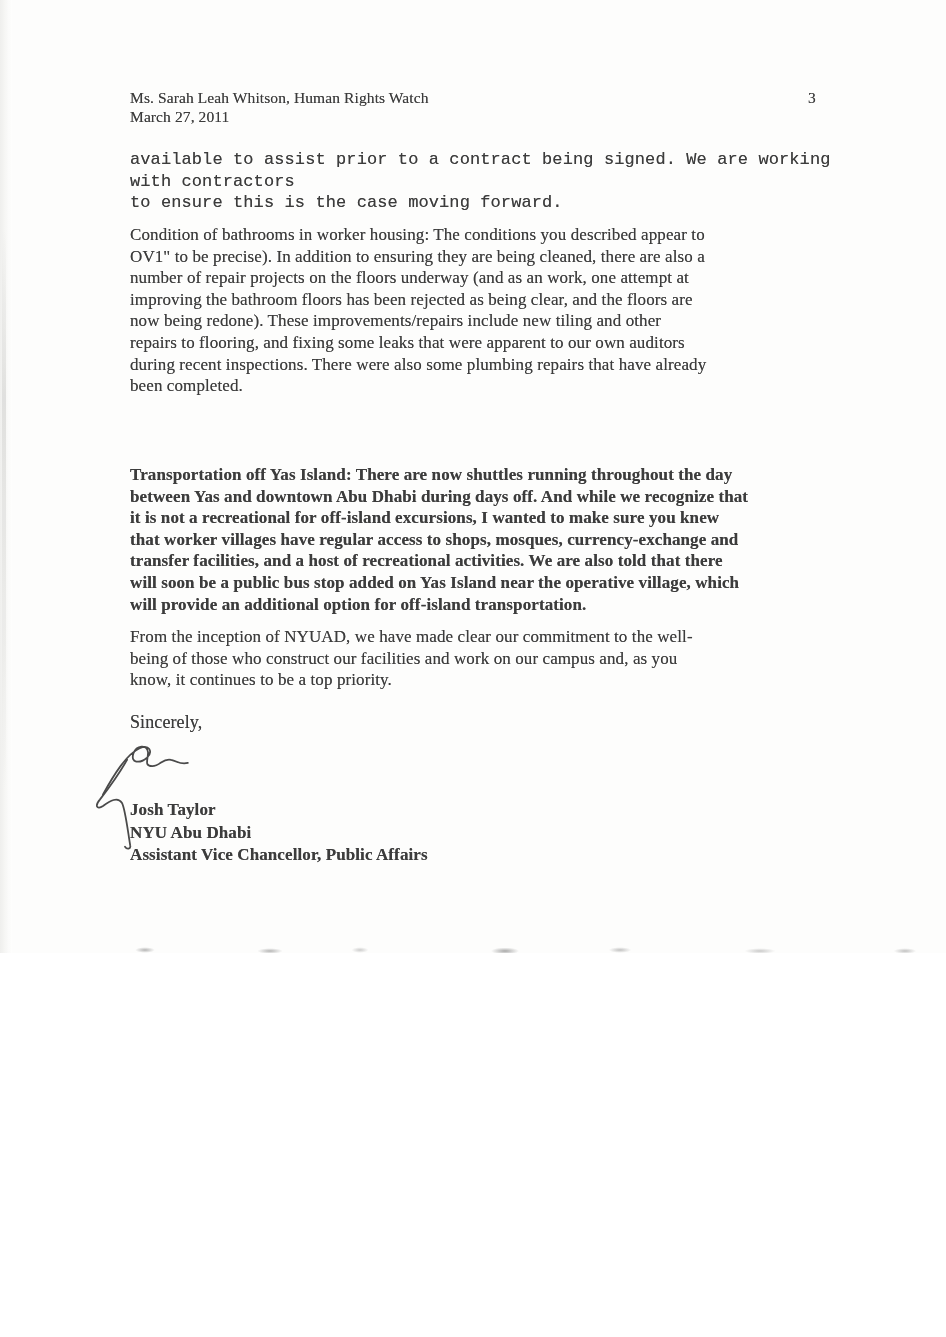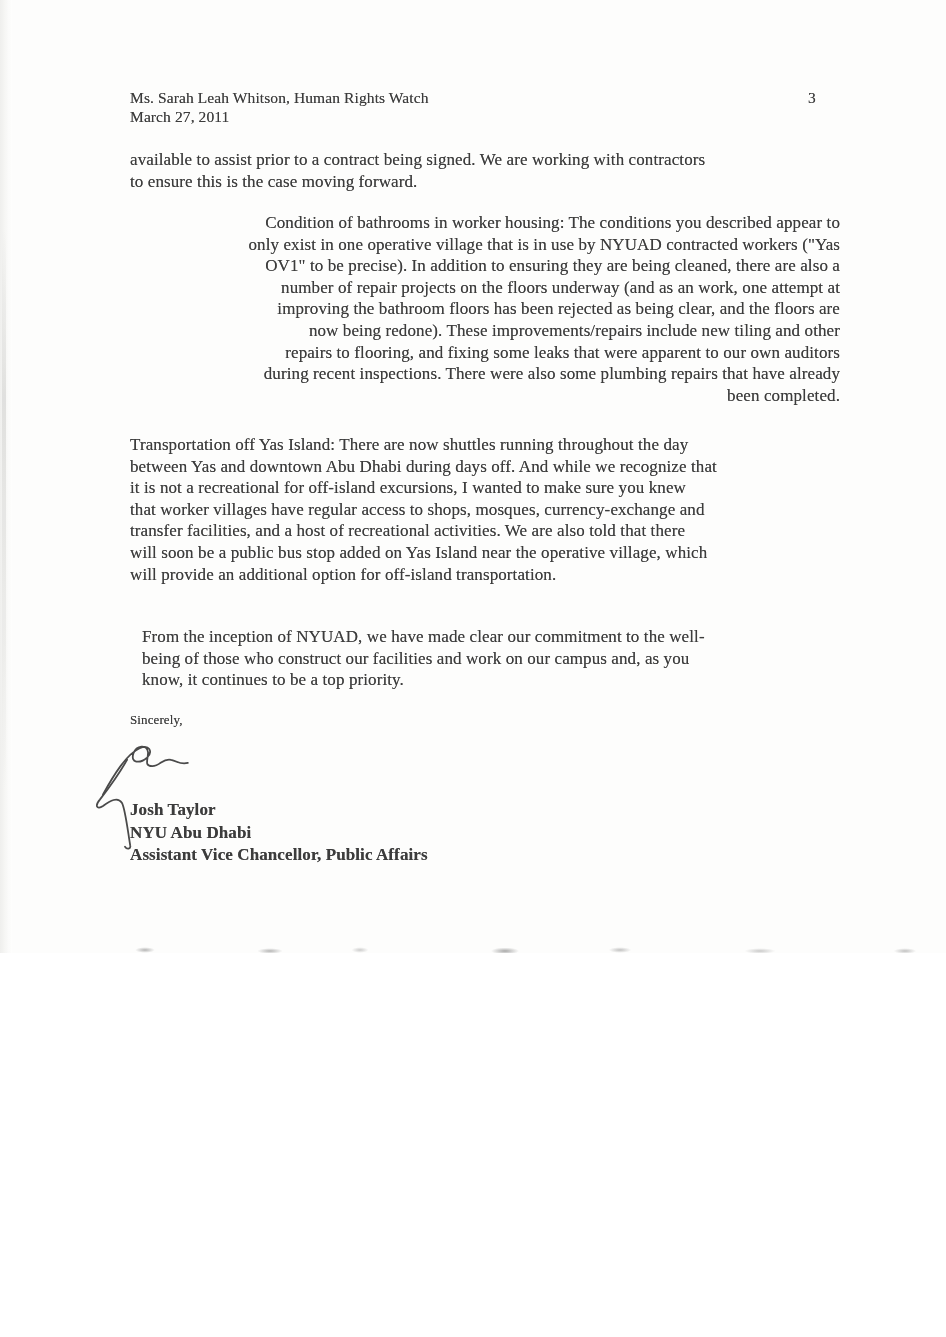--- a/index.html
+++ b/index.html
@@ -46,25 +46,25 @@
     font-size: 15.5px; line-height: 19px;
   }
   .page-number {
     position: absolute; left: 800px; top: 89px; width: 24px;
     font-size: 15.5px; text-align: center;
   }
   .para {
     position: absolute; left: 130px; width: 710px;
     font-size: 17px; line-height: 21.6px;
   }
-  .para-1 { top: 149px; }
-  .para-2 { top: 212px; text-align: right; }
-  .para-3 { top: 434px; }
-  .para-4 { top: 626px; margin-left: 12px; }
-  .closing { position: absolute; left: 130px; top: 712px; font-size: 13px; }
+  .para-1 { top: 149px; font-family: Liberation Mono, monospace; }
+  .para-2 { top: 224px; }
+  .para-3 { top: 464px; font-weight: bold; }
+  .para-4 { top: 626px; }
+  .closing { position: absolute; left: 130px; top: 712px; font-size: 18px; }
   .signature {
     position: absolute; left: 92px; top: 742px; width: 110px; height: 110px;
   }
   .signature svg { width: 100%; height: 100%; }
   .signer {
     position: absolute; left: 130px; top: 799px;
     font-size: 17px; line-height: 22.6px; font-weight: bold;
   }
 </style>
 </head>
@@ -80,21 +80,20 @@
 
   <div class="page-number scan-text">3</div>
 
   <div class="para para-1 scan-text">
       <div class="line">available to assist prior to a contract being signed. We are working with contractors</div>
       <div class="line">to ensure this is the case moving forward.</div>
     </div>
 
   <div class="para para-2 scan-text">
       <div class="line">Condition of bathrooms in worker housing: The conditions you described appear to</div>
-      <div class="line">only exist in one operative village that is in use by NYUAD contracted workers ("Yas</div>
       <div class="line">OV1" to be precise). In addition to ensuring they are being cleaned, there are also a</div>
       <div class="line">number of repair projects on the floors underway (and as an work, one attempt at</div>
       <div class="line">improving the bathroom floors has been rejected as being clear, and the floors are</div>
       <div class="line">now being redone). These improvements/repairs include new tiling and other</div>
       <div class="line">repairs to flooring, and fixing some leaks that were apparent to our own auditors</div>
       <div class="line">during recent inspections. There were also some plumbing repairs that have already</div>
       <div class="line">been completed.</div>
     </div>
 
   <div class="para para-3 scan-text">

